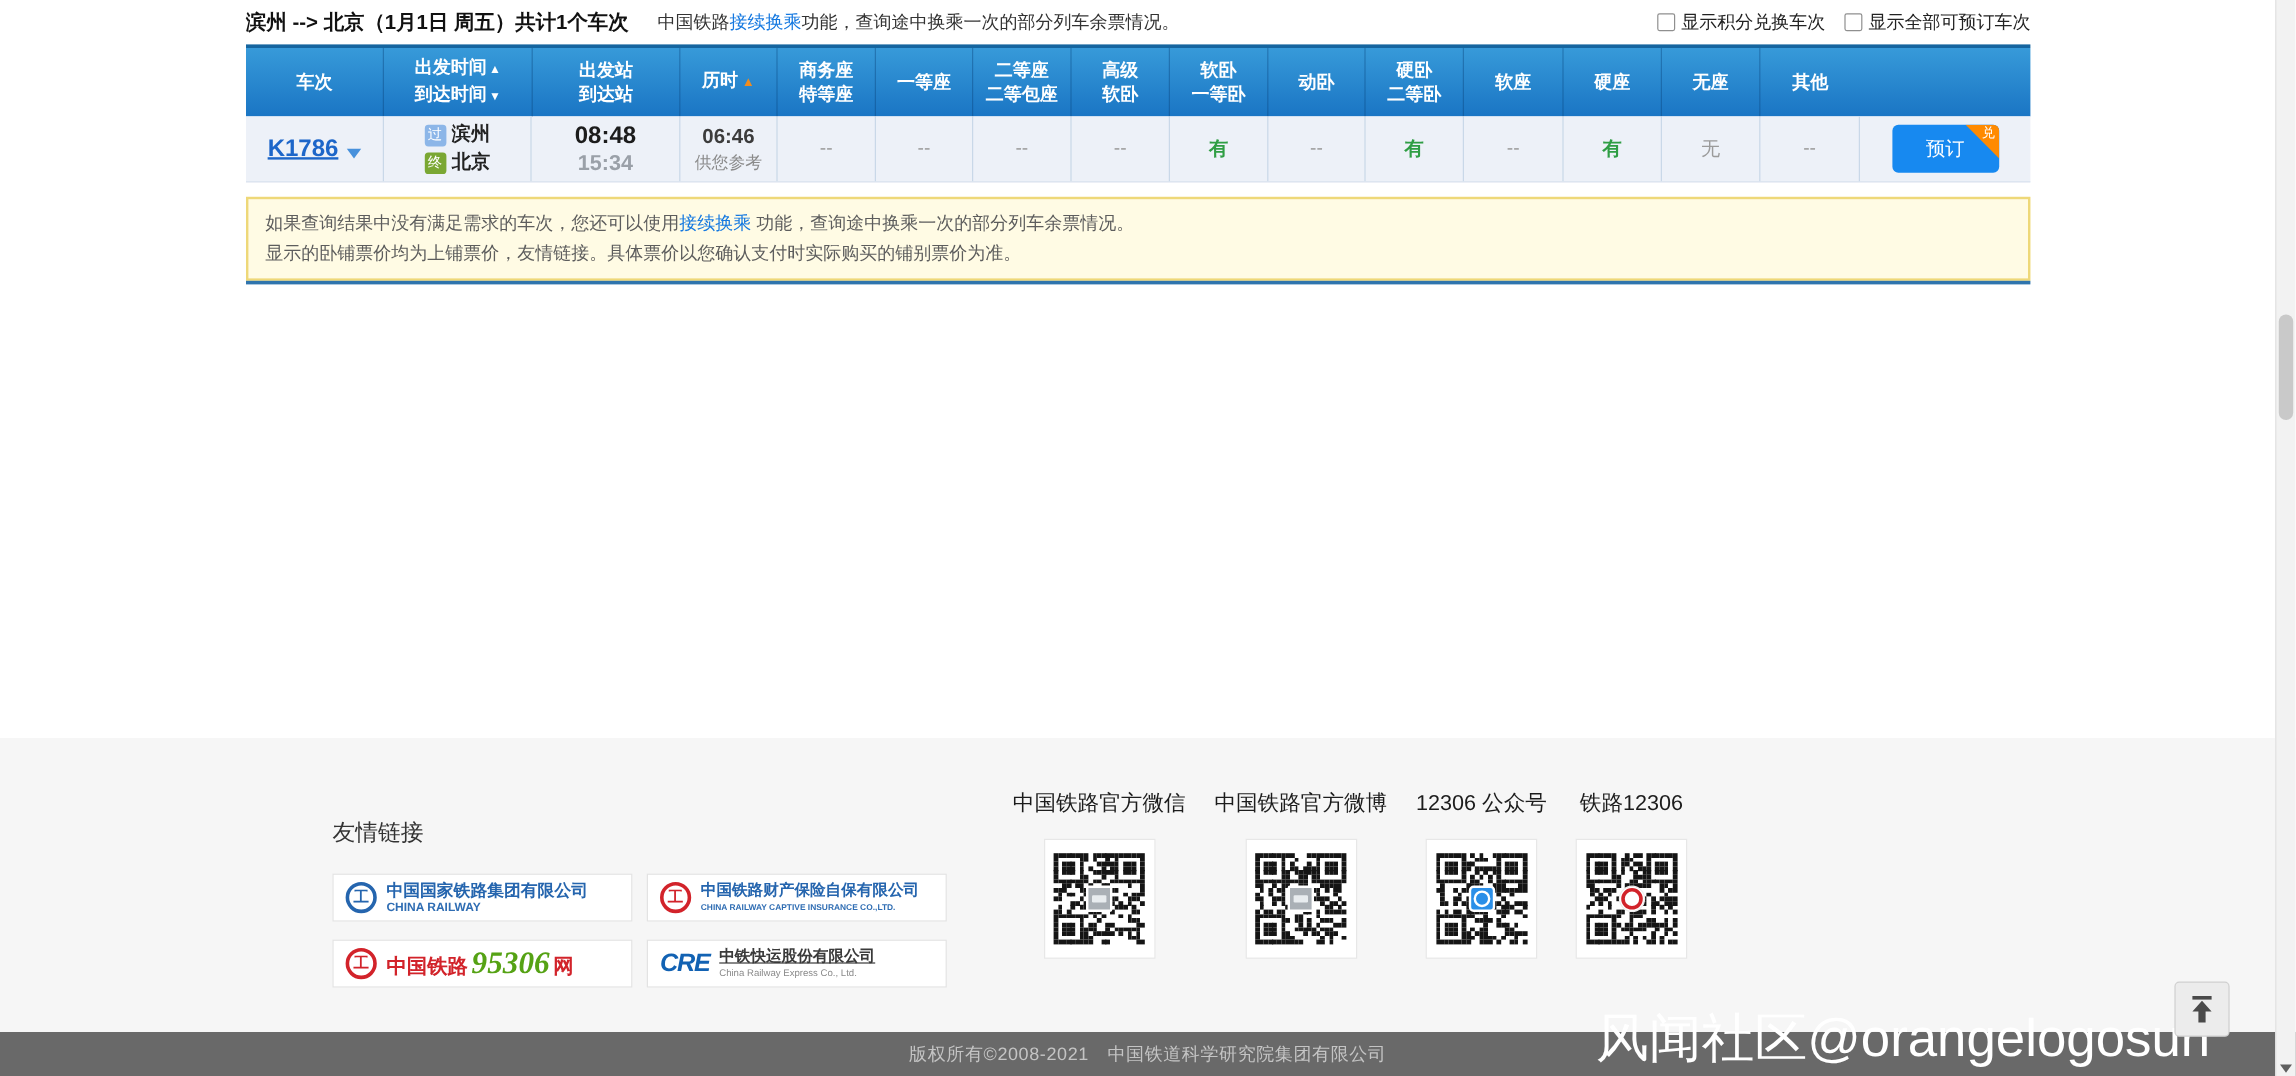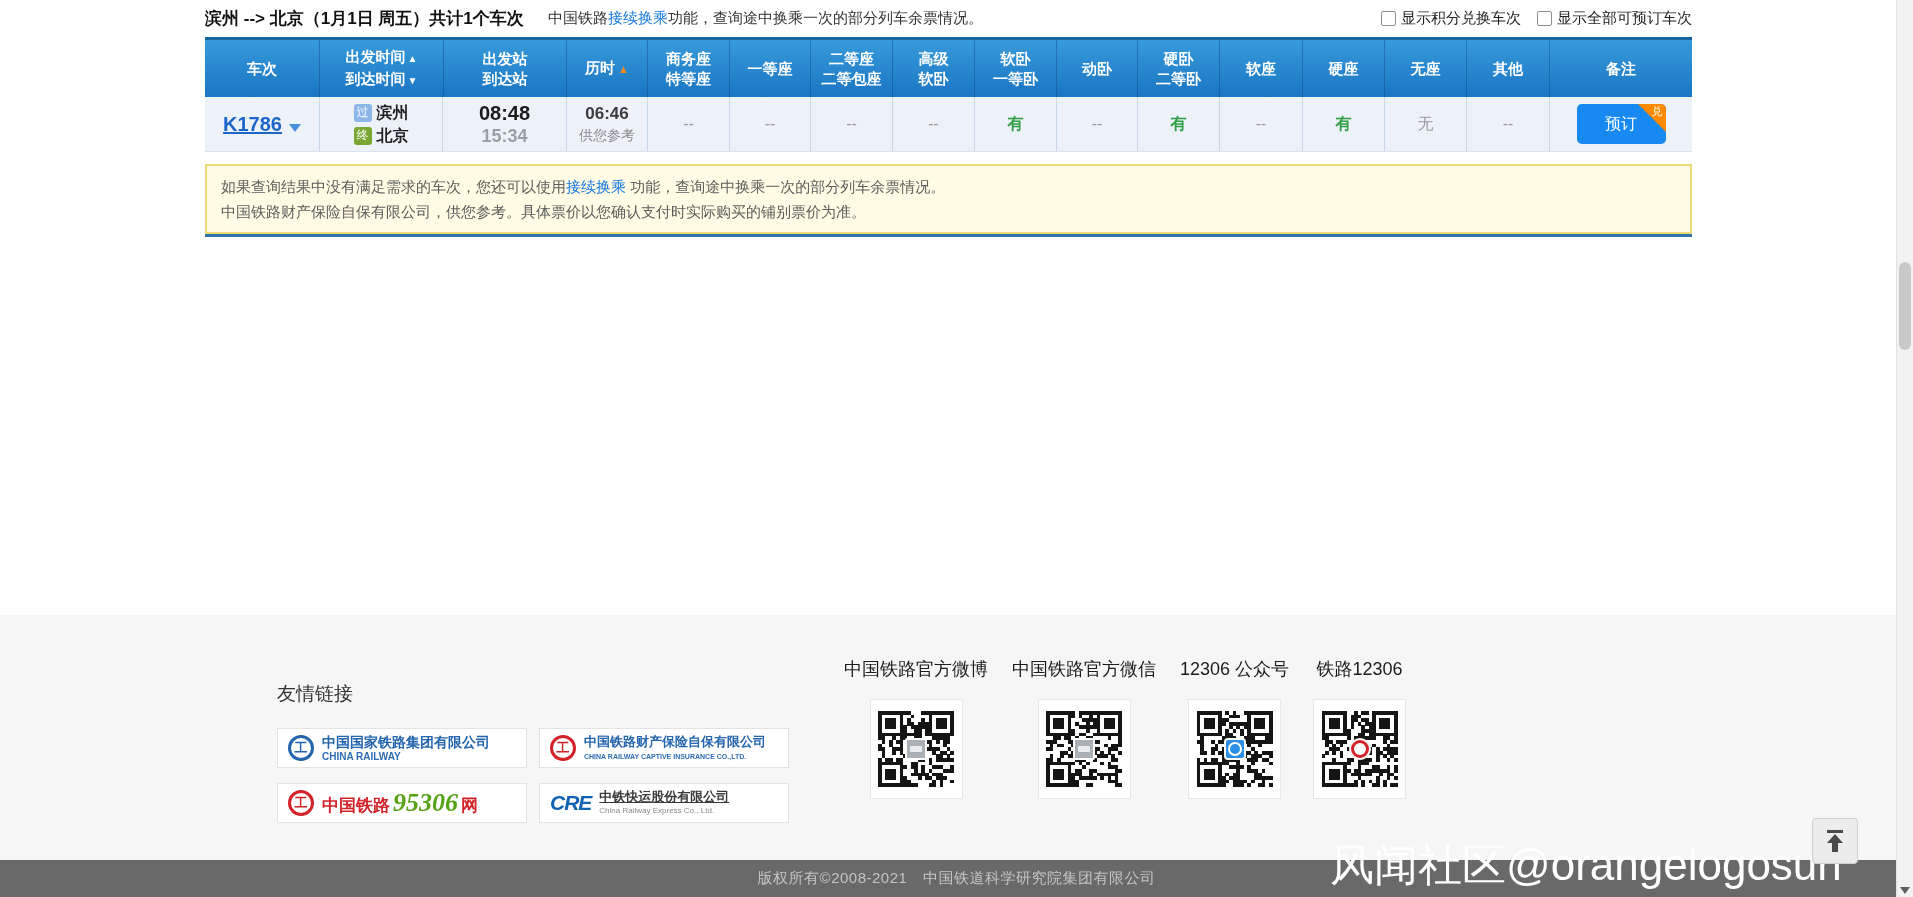--- a/index.html
+++ b/index.html
@@ -198,23 +198,20 @@
           <span>软座</span>
         </div>
       <div class="th col-12">
           <span>硬座</span>
         </div>
       <div class="th col-13">
           <span>无座</span>
         </div>
       <div class="th col-14">
           <span>其他</span>
-        </div>
-      <div class="th col-15">
-          <span>备注</span>
         </div>
     </div>
 
     <div class="trow">
       <div class="td col-0 train-cell">
         <a class="train-no">K1786</a>
         <span class="caret-down"></span>
       </div>
       <div class="td col-1">
         <span class="sta-line">
@@ -247,21 +244,21 @@
       <div class="td col-14 seat-cell">--</div>
       <div class="td col-15">
         <button class="book-btn"><span>预订</span><span class="ribbon"></span><span class="ribbon-char">兑</span></button>
       </div>
     </div>
   </div>
 
   <div class="notice-wrap">
     <div class="notice">
       <p><span>如果查询结果中没有满足需求的车次，您还可以使用</span><a class="link-blue">接续换乘</a><span> 功能，查询途中换乘一次的部分列车余票情况。</span></p>
-      <p>中国铁路财产保险自保有限公司，供您参考。具体票价以您确认支付时实际购买的铺别票价为准。</p>
+      <p>显示的卧铺票价均为上铺票价，友情链接。具体票价以您确认支付时实际购买的铺别票价为准。</p>
     </div>
     <div class="blue-rule"></div>
   </div>
 
 </div>
 
 <div class="footer">
   <div class="footer-flex">
     <div class="links-col">
       <div class="links-title">友情链接</div>
@@ -292,20 +289,267 @@
           <span class="cre-logo">CRE</span>
           <span class="card-lines">
             <span class="card-cn-dark">中铁快运股份有限公司</span>
             <span class="card-en-gray">China Railway Express Co., Ltd.</span>
           </span>
         </div>
       </div>
     </div>
 
     <div class="qr-area">
+      <div class="qr-col">
+        <div class="qr-title">中国铁路官方微信</div>
+        <div class="qr-card">
+          <div class="qr-pattern">
+              <i style="left:0.00%;top:0.00%"></i>
+              <i style="left:4.76%;top:0.00%"></i>
+              <i style="left:9.52%;top:0.00%"></i>
+              <i style="left:14.29%;top:0.00%"></i>
+              <i style="left:19.05%;top:0.00%"></i>
+              <i style="left:23.81%;top:0.00%"></i>
+              <i style="left:28.57%;top:0.00%"></i>
+              <i style="left:33.33%;top:0.00%"></i>
+              <i style="left:42.86%;top:0.00%"></i>
+              <i style="left:47.62%;top:0.00%"></i>
+              <i style="left:52.38%;top:0.00%"></i>
+              <i style="left:57.14%;top:0.00%"></i>
+              <i style="left:61.90%;top:0.00%"></i>
+              <i style="left:66.67%;top:0.00%"></i>
+              <i style="left:71.43%;top:0.00%"></i>
+              <i style="left:76.19%;top:0.00%"></i>
+              <i style="left:80.95%;top:0.00%"></i>
+              <i style="left:85.71%;top:0.00%"></i>
+              <i style="left:90.48%;top:0.00%"></i>
+              <i style="left:95.24%;top:0.00%"></i>
+              <i style="left:0.00%;top:4.76%"></i>
+              <i style="left:28.57%;top:4.76%"></i>
+              <i style="left:33.33%;top:4.76%"></i>
+              <i style="left:42.86%;top:4.76%"></i>
+              <i style="left:57.14%;top:4.76%"></i>
+              <i style="left:66.67%;top:4.76%"></i>
+              <i style="left:95.24%;top:4.76%"></i>
+              <i style="left:0.00%;top:9.52%"></i>
+              <i style="left:9.52%;top:9.52%"></i>
+              <i style="left:14.29%;top:9.52%"></i>
+              <i style="left:19.05%;top:9.52%"></i>
+              <i style="left:28.57%;top:9.52%"></i>
+              <i style="left:47.62%;top:9.52%"></i>
+              <i style="left:52.38%;top:9.52%"></i>
+              <i style="left:57.14%;top:9.52%"></i>
+              <i style="left:61.90%;top:9.52%"></i>
+              <i style="left:66.67%;top:9.52%"></i>
+              <i style="left:76.19%;top:9.52%"></i>
+              <i style="left:80.95%;top:9.52%"></i>
+              <i style="left:85.71%;top:9.52%"></i>
+              <i style="left:95.24%;top:9.52%"></i>
+              <i style="left:0.00%;top:14.29%"></i>
+              <i style="left:9.52%;top:14.29%"></i>
+              <i style="left:14.29%;top:14.29%"></i>
+              <i style="left:19.05%;top:14.29%"></i>
+              <i style="left:28.57%;top:14.29%"></i>
+              <i style="left:38.10%;top:14.29%"></i>
+              <i style="left:52.38%;top:14.29%"></i>
+              <i style="left:61.90%;top:14.29%"></i>
+              <i style="left:66.67%;top:14.29%"></i>
+              <i style="left:76.19%;top:14.29%"></i>
+              <i style="left:80.95%;top:14.29%"></i>
+              <i style="left:85.71%;top:14.29%"></i>
+              <i style="left:95.24%;top:14.29%"></i>
+              <i style="left:0.00%;top:19.05%"></i>
+              <i style="left:9.52%;top:19.05%"></i>
+              <i style="left:14.29%;top:19.05%"></i>
+              <i style="left:19.05%;top:19.05%"></i>
+              <i style="left:28.57%;top:19.05%"></i>
+              <i style="left:42.86%;top:19.05%"></i>
+              <i style="left:47.62%;top:19.05%"></i>
+              <i style="left:52.38%;top:19.05%"></i>
+              <i style="left:57.14%;top:19.05%"></i>
+              <i style="left:61.90%;top:19.05%"></i>
+              <i style="left:66.67%;top:19.05%"></i>
+              <i style="left:76.19%;top:19.05%"></i>
+              <i style="left:80.95%;top:19.05%"></i>
+              <i style="left:85.71%;top:19.05%"></i>
+              <i style="left:95.24%;top:19.05%"></i>
+              <i style="left:0.00%;top:23.81%"></i>
+              <i style="left:28.57%;top:23.81%"></i>
+              <i style="left:33.33%;top:23.81%"></i>
+              <i style="left:52.38%;top:23.81%"></i>
+              <i style="left:66.67%;top:23.81%"></i>
+              <i style="left:95.24%;top:23.81%"></i>
+              <i style="left:0.00%;top:28.57%"></i>
+              <i style="left:4.76%;top:28.57%"></i>
+              <i style="left:9.52%;top:28.57%"></i>
+              <i style="left:14.29%;top:28.57%"></i>
+              <i style="left:19.05%;top:28.57%"></i>
+              <i style="left:23.81%;top:28.57%"></i>
+              <i style="left:28.57%;top:28.57%"></i>
+              <i style="left:33.33%;top:28.57%"></i>
+              <i style="left:42.86%;top:28.57%"></i>
+              <i style="left:47.62%;top:28.57%"></i>
+              <i style="left:61.90%;top:28.57%"></i>
+              <i style="left:66.67%;top:28.57%"></i>
+              <i style="left:71.43%;top:28.57%"></i>
+              <i style="left:76.19%;top:28.57%"></i>
+              <i style="left:80.95%;top:28.57%"></i>
+              <i style="left:85.71%;top:28.57%"></i>
+              <i style="left:90.48%;top:28.57%"></i>
+              <i style="left:95.24%;top:28.57%"></i>
+              <i style="left:9.52%;top:33.33%"></i>
+              <i style="left:14.29%;top:33.33%"></i>
+              <i style="left:23.81%;top:33.33%"></i>
+              <i style="left:28.57%;top:33.33%"></i>
+              <i style="left:38.10%;top:33.33%"></i>
+              <i style="left:52.38%;top:33.33%"></i>
+              <i style="left:57.14%;top:33.33%"></i>
+              <i style="left:80.95%;top:33.33%"></i>
+              <i style="left:95.24%;top:33.33%"></i>
+              <i style="left:0.00%;top:38.10%"></i>
+              <i style="left:4.76%;top:38.10%"></i>
+              <i style="left:9.52%;top:38.10%"></i>
+              <i style="left:28.57%;top:38.10%"></i>
+              <i style="left:33.33%;top:38.10%"></i>
+              <i style="left:47.62%;top:38.10%"></i>
+              <i style="left:61.90%;top:38.10%"></i>
+              <i style="left:66.67%;top:38.10%"></i>
+              <i style="left:95.24%;top:38.10%"></i>
+              <i style="left:4.76%;top:42.86%"></i>
+              <i style="left:14.29%;top:42.86%"></i>
+              <i style="left:19.05%;top:42.86%"></i>
+              <i style="left:33.33%;top:42.86%"></i>
+              <i style="left:52.38%;top:42.86%"></i>
+              <i style="left:76.19%;top:42.86%"></i>
+              <i style="left:85.71%;top:42.86%"></i>
+              <i style="left:90.48%;top:42.86%"></i>
+              <i style="left:95.24%;top:42.86%"></i>
+              <i style="left:0.00%;top:47.62%"></i>
+              <i style="left:4.76%;top:47.62%"></i>
+              <i style="left:28.57%;top:47.62%"></i>
+              <i style="left:38.10%;top:47.62%"></i>
+              <i style="left:42.86%;top:47.62%"></i>
+              <i style="left:52.38%;top:47.62%"></i>
+              <i style="left:61.90%;top:47.62%"></i>
+              <i style="left:66.67%;top:47.62%"></i>
+              <i style="left:80.95%;top:47.62%"></i>
+              <i style="left:85.71%;top:47.62%"></i>
+              <i style="left:90.48%;top:47.62%"></i>
+              <i style="left:19.05%;top:52.38%"></i>
+              <i style="left:23.81%;top:52.38%"></i>
+              <i style="left:33.33%;top:52.38%"></i>
+              <i style="left:47.62%;top:52.38%"></i>
+              <i style="left:52.38%;top:52.38%"></i>
+              <i style="left:57.14%;top:52.38%"></i>
+              <i style="left:61.90%;top:52.38%"></i>
+              <i style="left:71.43%;top:52.38%"></i>
+              <i style="left:80.95%;top:52.38%"></i>
+              <i style="left:95.24%;top:52.38%"></i>
+              <i style="left:4.76%;top:57.14%"></i>
+              <i style="left:19.05%;top:57.14%"></i>
+              <i style="left:28.57%;top:57.14%"></i>
+              <i style="left:33.33%;top:57.14%"></i>
+              <i style="left:42.86%;top:57.14%"></i>
+              <i style="left:52.38%;top:57.14%"></i>
+              <i style="left:57.14%;top:57.14%"></i>
+              <i style="left:66.67%;top:57.14%"></i>
+              <i style="left:71.43%;top:57.14%"></i>
+              <i style="left:76.19%;top:57.14%"></i>
+              <i style="left:85.71%;top:57.14%"></i>
+              <i style="left:0.00%;top:61.90%"></i>
+              <i style="left:4.76%;top:61.90%"></i>
+              <i style="left:14.29%;top:61.90%"></i>
+              <i style="left:38.10%;top:61.90%"></i>
+              <i style="left:42.86%;top:61.90%"></i>
+              <i style="left:47.62%;top:61.90%"></i>
+              <i style="left:61.90%;top:61.90%"></i>
+              <i style="left:85.71%;top:61.90%"></i>
+              <i style="left:90.48%;top:61.90%"></i>
+              <i style="left:0.00%;top:66.67%"></i>
+              <i style="left:4.76%;top:66.67%"></i>
+              <i style="left:9.52%;top:66.67%"></i>
+              <i style="left:14.29%;top:66.67%"></i>
+              <i style="left:19.05%;top:66.67%"></i>
+              <i style="left:23.81%;top:66.67%"></i>
+              <i style="left:28.57%;top:66.67%"></i>
+              <i style="left:33.33%;top:66.67%"></i>
+              <i style="left:42.86%;top:66.67%"></i>
+              <i style="left:52.38%;top:66.67%"></i>
+              <i style="left:71.43%;top:66.67%"></i>
+              <i style="left:80.95%;top:66.67%"></i>
+              <i style="left:0.00%;top:71.43%"></i>
+              <i style="left:28.57%;top:71.43%"></i>
+              <i style="left:47.62%;top:71.43%"></i>
+              <i style="left:80.95%;top:71.43%"></i>
+              <i style="left:85.71%;top:71.43%"></i>
+              <i style="left:90.48%;top:71.43%"></i>
+              <i style="left:0.00%;top:76.19%"></i>
+              <i style="left:9.52%;top:76.19%"></i>
+              <i style="left:14.29%;top:76.19%"></i>
+              <i style="left:19.05%;top:76.19%"></i>
+              <i style="left:28.57%;top:76.19%"></i>
+              <i style="left:38.10%;top:76.19%"></i>
+              <i style="left:42.86%;top:76.19%"></i>
+              <i style="left:57.14%;top:76.19%"></i>
+              <i style="left:61.90%;top:76.19%"></i>
+              <i style="left:90.48%;top:76.19%"></i>
+              <i style="left:95.24%;top:76.19%"></i>
+              <i style="left:0.00%;top:80.95%"></i>
+              <i style="left:9.52%;top:80.95%"></i>
+              <i style="left:14.29%;top:80.95%"></i>
+              <i style="left:19.05%;top:80.95%"></i>
+              <i style="left:28.57%;top:80.95%"></i>
+              <i style="left:33.33%;top:80.95%"></i>
+              <i style="left:38.10%;top:80.95%"></i>
+              <i style="left:42.86%;top:80.95%"></i>
+              <i style="left:57.14%;top:80.95%"></i>
+              <i style="left:66.67%;top:80.95%"></i>
+              <i style="left:71.43%;top:80.95%"></i>
+              <i style="left:76.19%;top:80.95%"></i>
+              <i style="left:80.95%;top:80.95%"></i>
+              <i style="left:85.71%;top:80.95%"></i>
+              <i style="left:90.48%;top:80.95%"></i>
+              <i style="left:0.00%;top:85.71%"></i>
+              <i style="left:9.52%;top:85.71%"></i>
+              <i style="left:14.29%;top:85.71%"></i>
+              <i style="left:19.05%;top:85.71%"></i>
+              <i style="left:28.57%;top:85.71%"></i>
+              <i style="left:33.33%;top:85.71%"></i>
+              <i style="left:42.86%;top:85.71%"></i>
+              <i style="left:47.62%;top:85.71%"></i>
+              <i style="left:52.38%;top:85.71%"></i>
+              <i style="left:57.14%;top:85.71%"></i>
+              <i style="left:61.90%;top:85.71%"></i>
+              <i style="left:71.43%;top:85.71%"></i>
+              <i style="left:80.95%;top:85.71%"></i>
+              <i style="left:90.48%;top:85.71%"></i>
+              <i style="left:0.00%;top:90.48%"></i>
+              <i style="left:28.57%;top:90.48%"></i>
+              <i style="left:33.33%;top:90.48%"></i>
+              <i style="left:38.10%;top:90.48%"></i>
+              <i style="left:80.95%;top:90.48%"></i>
+              <i style="left:85.71%;top:90.48%"></i>
+              <i style="left:90.48%;top:90.48%"></i>
+              <i style="left:0.00%;top:95.24%"></i>
+              <i style="left:4.76%;top:95.24%"></i>
+              <i style="left:9.52%;top:95.24%"></i>
+              <i style="left:14.29%;top:95.24%"></i>
+              <i style="left:19.05%;top:95.24%"></i>
+              <i style="left:23.81%;top:95.24%"></i>
+              <i style="left:28.57%;top:95.24%"></i>
+              <i style="left:33.33%;top:95.24%"></i>
+              <i style="left:38.10%;top:95.24%"></i>
+              <i style="left:52.38%;top:95.24%"></i>
+              <i style="left:57.14%;top:95.24%"></i>
+              <i style="left:90.48%;top:95.24%"></i>
+              <i style="left:95.24%;top:95.24%"></i>
+            </div>
+          <span class="qr-center qc-train"></span>
+        </div>
+      </div>
       <div class="qr-col">
         <div class="qr-title">中国铁路官方微博</div>
         <div class="qr-card">
           <div class="qr-pattern">
               <i style="left:0.00%;top:0.00%"></i>
               <i style="left:4.76%;top:0.00%"></i>
               <i style="left:9.52%;top:0.00%"></i>
               <i style="left:14.29%;top:0.00%"></i>
               <i style="left:19.05%;top:0.00%"></i>
               <i style="left:23.81%;top:0.00%"></i>
@@ -546,267 +790,20 @@
               <i style="left:42.86%;top:95.24%"></i>
               <i style="left:47.62%;top:95.24%"></i>
               <i style="left:66.67%;top:95.24%"></i>
               <i style="left:71.43%;top:95.24%"></i>
               <i style="left:80.95%;top:95.24%"></i>
             </div>
           <span class="qr-center qc-train"></span>
         </div>
       </div>
       <div class="qr-col">
-        <div class="qr-title">中国铁路官方微信</div>
-        <div class="qr-card">
-          <div class="qr-pattern">
-              <i style="left:0.00%;top:0.00%"></i>
-              <i style="left:4.76%;top:0.00%"></i>
-              <i style="left:9.52%;top:0.00%"></i>
-              <i style="left:14.29%;top:0.00%"></i>
-              <i style="left:19.05%;top:0.00%"></i>
-              <i style="left:23.81%;top:0.00%"></i>
-              <i style="left:28.57%;top:0.00%"></i>
-              <i style="left:33.33%;top:0.00%"></i>
-              <i style="left:42.86%;top:0.00%"></i>
-              <i style="left:47.62%;top:0.00%"></i>
-              <i style="left:52.38%;top:0.00%"></i>
-              <i style="left:57.14%;top:0.00%"></i>
-              <i style="left:61.90%;top:0.00%"></i>
-              <i style="left:66.67%;top:0.00%"></i>
-              <i style="left:71.43%;top:0.00%"></i>
-              <i style="left:76.19%;top:0.00%"></i>
-              <i style="left:80.95%;top:0.00%"></i>
-              <i style="left:85.71%;top:0.00%"></i>
-              <i style="left:90.48%;top:0.00%"></i>
-              <i style="left:95.24%;top:0.00%"></i>
-              <i style="left:0.00%;top:4.76%"></i>
-              <i style="left:28.57%;top:4.76%"></i>
-              <i style="left:33.33%;top:4.76%"></i>
-              <i style="left:42.86%;top:4.76%"></i>
-              <i style="left:57.14%;top:4.76%"></i>
-              <i style="left:66.67%;top:4.76%"></i>
-              <i style="left:95.24%;top:4.76%"></i>
-              <i style="left:0.00%;top:9.52%"></i>
-              <i style="left:9.52%;top:9.52%"></i>
-              <i style="left:14.29%;top:9.52%"></i>
-              <i style="left:19.05%;top:9.52%"></i>
-              <i style="left:28.57%;top:9.52%"></i>
-              <i style="left:47.62%;top:9.52%"></i>
-              <i style="left:52.38%;top:9.52%"></i>
-              <i style="left:57.14%;top:9.52%"></i>
-              <i style="left:61.90%;top:9.52%"></i>
-              <i style="left:66.67%;top:9.52%"></i>
-              <i style="left:76.19%;top:9.52%"></i>
-              <i style="left:80.95%;top:9.52%"></i>
-              <i style="left:85.71%;top:9.52%"></i>
-              <i style="left:95.24%;top:9.52%"></i>
-              <i style="left:0.00%;top:14.29%"></i>
-              <i style="left:9.52%;top:14.29%"></i>
-              <i style="left:14.29%;top:14.29%"></i>
-              <i style="left:19.05%;top:14.29%"></i>
-              <i style="left:28.57%;top:14.29%"></i>
-              <i style="left:38.10%;top:14.29%"></i>
-              <i style="left:52.38%;top:14.29%"></i>
-              <i style="left:61.90%;top:14.29%"></i>
-              <i style="left:66.67%;top:14.29%"></i>
-              <i style="left:76.19%;top:14.29%"></i>
-              <i style="left:80.95%;top:14.29%"></i>
-              <i style="left:85.71%;top:14.29%"></i>
-              <i style="left:95.24%;top:14.29%"></i>
-              <i style="left:0.00%;top:19.05%"></i>
-              <i style="left:9.52%;top:19.05%"></i>
-              <i style="left:14.29%;top:19.05%"></i>
-              <i style="left:19.05%;top:19.05%"></i>
-              <i style="left:28.57%;top:19.05%"></i>
-              <i style="left:42.86%;top:19.05%"></i>
-              <i style="left:47.62%;top:19.05%"></i>
-              <i style="left:52.38%;top:19.05%"></i>
-              <i style="left:57.14%;top:19.05%"></i>
-              <i style="left:61.90%;top:19.05%"></i>
-              <i style="left:66.67%;top:19.05%"></i>
-              <i style="left:76.19%;top:19.05%"></i>
-              <i style="left:80.95%;top:19.05%"></i>
-              <i style="left:85.71%;top:19.05%"></i>
-              <i style="left:95.24%;top:19.05%"></i>
-              <i style="left:0.00%;top:23.81%"></i>
-              <i style="left:28.57%;top:23.81%"></i>
-              <i style="left:33.33%;top:23.81%"></i>
-              <i style="left:52.38%;top:23.81%"></i>
-              <i style="left:66.67%;top:23.81%"></i>
-              <i style="left:95.24%;top:23.81%"></i>
-              <i style="left:0.00%;top:28.57%"></i>
-              <i style="left:4.76%;top:28.57%"></i>
-              <i style="left:9.52%;top:28.57%"></i>
-              <i style="left:14.29%;top:28.57%"></i>
-              <i style="left:19.05%;top:28.57%"></i>
-              <i style="left:23.81%;top:28.57%"></i>
-              <i style="left:28.57%;top:28.57%"></i>
-              <i style="left:33.33%;top:28.57%"></i>
-              <i style="left:42.86%;top:28.57%"></i>
-              <i style="left:47.62%;top:28.57%"></i>
-              <i style="left:61.90%;top:28.57%"></i>
-              <i style="left:66.67%;top:28.57%"></i>
-              <i style="left:71.43%;top:28.57%"></i>
-              <i style="left:76.19%;top:28.57%"></i>
-              <i style="left:80.95%;top:28.57%"></i>
-              <i style="left:85.71%;top:28.57%"></i>
-              <i style="left:90.48%;top:28.57%"></i>
-              <i style="left:95.24%;top:28.57%"></i>
-              <i style="left:9.52%;top:33.33%"></i>
-              <i style="left:14.29%;top:33.33%"></i>
-              <i style="left:23.81%;top:33.33%"></i>
-              <i style="left:28.57%;top:33.33%"></i>
-              <i style="left:38.10%;top:33.33%"></i>
-              <i style="left:52.38%;top:33.33%"></i>
-              <i style="left:57.14%;top:33.33%"></i>
-              <i style="left:80.95%;top:33.33%"></i>
-              <i style="left:95.24%;top:33.33%"></i>
-              <i style="left:0.00%;top:38.10%"></i>
-              <i style="left:4.76%;top:38.10%"></i>
-              <i style="left:9.52%;top:38.10%"></i>
-              <i style="left:28.57%;top:38.10%"></i>
-              <i style="left:33.33%;top:38.10%"></i>
-              <i style="left:47.62%;top:38.10%"></i>
-              <i style="left:61.90%;top:38.10%"></i>
-              <i style="left:66.67%;top:38.10%"></i>
-              <i style="left:95.24%;top:38.10%"></i>
-              <i style="left:4.76%;top:42.86%"></i>
-              <i style="left:14.29%;top:42.86%"></i>
-              <i style="left:19.05%;top:42.86%"></i>
-              <i style="left:33.33%;top:42.86%"></i>
-              <i style="left:52.38%;top:42.86%"></i>
-              <i style="left:76.19%;top:42.86%"></i>
-              <i style="left:85.71%;top:42.86%"></i>
-              <i style="left:90.48%;top:42.86%"></i>
-              <i style="left:95.24%;top:42.86%"></i>
-              <i style="left:0.00%;top:47.62%"></i>
-              <i style="left:4.76%;top:47.62%"></i>
-              <i style="left:28.57%;top:47.62%"></i>
-              <i style="left:38.10%;top:47.62%"></i>
-              <i style="left:42.86%;top:47.62%"></i>
-              <i style="left:52.38%;top:47.62%"></i>
-              <i style="left:61.90%;top:47.62%"></i>
-              <i style="left:66.67%;top:47.62%"></i>
-              <i style="left:80.95%;top:47.62%"></i>
-              <i style="left:85.71%;top:47.62%"></i>
-              <i style="left:90.48%;top:47.62%"></i>
-              <i style="left:19.05%;top:52.38%"></i>
-              <i style="left:23.81%;top:52.38%"></i>
-              <i style="left:33.33%;top:52.38%"></i>
-              <i style="left:47.62%;top:52.38%"></i>
-              <i style="left:52.38%;top:52.38%"></i>
-              <i style="left:57.14%;top:52.38%"></i>
-              <i style="left:61.90%;top:52.38%"></i>
-              <i style="left:71.43%;top:52.38%"></i>
-              <i style="left:80.95%;top:52.38%"></i>
-              <i style="left:95.24%;top:52.38%"></i>
-              <i style="left:4.76%;top:57.14%"></i>
-              <i style="left:19.05%;top:57.14%"></i>
-              <i style="left:28.57%;top:57.14%"></i>
-              <i style="left:33.33%;top:57.14%"></i>
-              <i style="left:42.86%;top:57.14%"></i>
-              <i style="left:52.38%;top:57.14%"></i>
-              <i style="left:57.14%;top:57.14%"></i>
-              <i style="left:66.67%;top:57.14%"></i>
-              <i style="left:71.43%;top:57.14%"></i>
-              <i style="left:76.19%;top:57.14%"></i>
-              <i style="left:85.71%;top:57.14%"></i>
-              <i style="left:0.00%;top:61.90%"></i>
-              <i style="left:4.76%;top:61.90%"></i>
-              <i style="left:14.29%;top:61.90%"></i>
-              <i style="left:38.10%;top:61.90%"></i>
-              <i style="left:42.86%;top:61.90%"></i>
-              <i style="left:47.62%;top:61.90%"></i>
-              <i style="left:61.90%;top:61.90%"></i>
-              <i style="left:85.71%;top:61.90%"></i>
-              <i style="left:90.48%;top:61.90%"></i>
-              <i style="left:0.00%;top:66.67%"></i>
-              <i style="left:4.76%;top:66.67%"></i>
-              <i style="left:9.52%;top:66.67%"></i>
-              <i style="left:14.29%;top:66.67%"></i>
-              <i style="left:19.05%;top:66.67%"></i>
-              <i style="left:23.81%;top:66.67%"></i>
-              <i style="left:28.57%;top:66.67%"></i>
-              <i style="left:33.33%;top:66.67%"></i>
-              <i style="left:42.86%;top:66.67%"></i>
-              <i style="left:52.38%;top:66.67%"></i>
-              <i style="left:71.43%;top:66.67%"></i>
-              <i style="left:80.95%;top:66.67%"></i>
-              <i style="left:0.00%;top:71.43%"></i>
-              <i style="left:28.57%;top:71.43%"></i>
-              <i style="left:47.62%;top:71.43%"></i>
-              <i style="left:80.95%;top:71.43%"></i>
-              <i style="left:85.71%;top:71.43%"></i>
-              <i style="left:90.48%;top:71.43%"></i>
-              <i style="left:0.00%;top:76.19%"></i>
-              <i style="left:9.52%;top:76.19%"></i>
-              <i style="left:14.29%;top:76.19%"></i>
-              <i style="left:19.05%;top:76.19%"></i>
-              <i style="left:28.57%;top:76.19%"></i>
-              <i style="left:38.10%;top:76.19%"></i>
-              <i style="left:42.86%;top:76.19%"></i>
-              <i style="left:57.14%;top:76.19%"></i>
-              <i style="left:61.90%;top:76.19%"></i>
-              <i style="left:90.48%;top:76.19%"></i>
-              <i style="left:95.24%;top:76.19%"></i>
-              <i style="left:0.00%;top:80.95%"></i>
-              <i style="left:9.52%;top:80.95%"></i>
-              <i style="left:14.29%;top:80.95%"></i>
-              <i style="left:19.05%;top:80.95%"></i>
-              <i style="left:28.57%;top:80.95%"></i>
-              <i style="left:33.33%;top:80.95%"></i>
-              <i style="left:38.10%;top:80.95%"></i>
-              <i style="left:42.86%;top:80.95%"></i>
-              <i style="left:57.14%;top:80.95%"></i>
-              <i style="left:66.67%;top:80.95%"></i>
-              <i style="left:71.43%;top:80.95%"></i>
-              <i style="left:76.19%;top:80.95%"></i>
-              <i style="left:80.95%;top:80.95%"></i>
-              <i style="left:85.71%;top:80.95%"></i>
-              <i style="left:90.48%;top:80.95%"></i>
-              <i style="left:0.00%;top:85.71%"></i>
-              <i style="left:9.52%;top:85.71%"></i>
-              <i style="left:14.29%;top:85.71%"></i>
-              <i style="left:19.05%;top:85.71%"></i>
-              <i style="left:28.57%;top:85.71%"></i>
-              <i style="left:33.33%;top:85.71%"></i>
-              <i style="left:42.86%;top:85.71%"></i>
-              <i style="left:47.62%;top:85.71%"></i>
-              <i style="left:52.38%;top:85.71%"></i>
-              <i style="left:57.14%;top:85.71%"></i>
-              <i style="left:61.90%;top:85.71%"></i>
-              <i style="left:71.43%;top:85.71%"></i>
-              <i style="left:80.95%;top:85.71%"></i>
-              <i style="left:90.48%;top:85.71%"></i>
-              <i style="left:0.00%;top:90.48%"></i>
-              <i style="left:28.57%;top:90.48%"></i>
-              <i style="left:33.33%;top:90.48%"></i>
-              <i style="left:38.10%;top:90.48%"></i>
-              <i style="left:80.95%;top:90.48%"></i>
-              <i style="left:85.71%;top:90.48%"></i>
-              <i style="left:90.48%;top:90.48%"></i>
-              <i style="left:0.00%;top:95.24%"></i>
-              <i style="left:4.76%;top:95.24%"></i>
-              <i style="left:9.52%;top:95.24%"></i>
-              <i style="left:14.29%;top:95.24%"></i>
-              <i style="left:19.05%;top:95.24%"></i>
-              <i style="left:23.81%;top:95.24%"></i>
-              <i style="left:28.57%;top:95.24%"></i>
-              <i style="left:33.33%;top:95.24%"></i>
-              <i style="left:38.10%;top:95.24%"></i>
-              <i style="left:52.38%;top:95.24%"></i>
-              <i style="left:57.14%;top:95.24%"></i>
-              <i style="left:90.48%;top:95.24%"></i>
-              <i style="left:95.24%;top:95.24%"></i>
-            </div>
-          <span class="qr-center qc-train"></span>
-        </div>
-      </div>
-      <div class="qr-col">
         <div class="qr-title">12306 公众号</div>
         <div class="qr-card">
           <div class="qr-pattern">
               <i style="left:0.00%;top:0.00%"></i>
               <i style="left:4.76%;top:0.00%"></i>
               <i style="left:9.52%;top:0.00%"></i>
               <i style="left:14.29%;top:0.00%"></i>
               <i style="left:19.05%;top:0.00%"></i>
               <i style="left:23.81%;top:0.00%"></i>
               <i style="left:28.57%;top:0.00%"></i>

